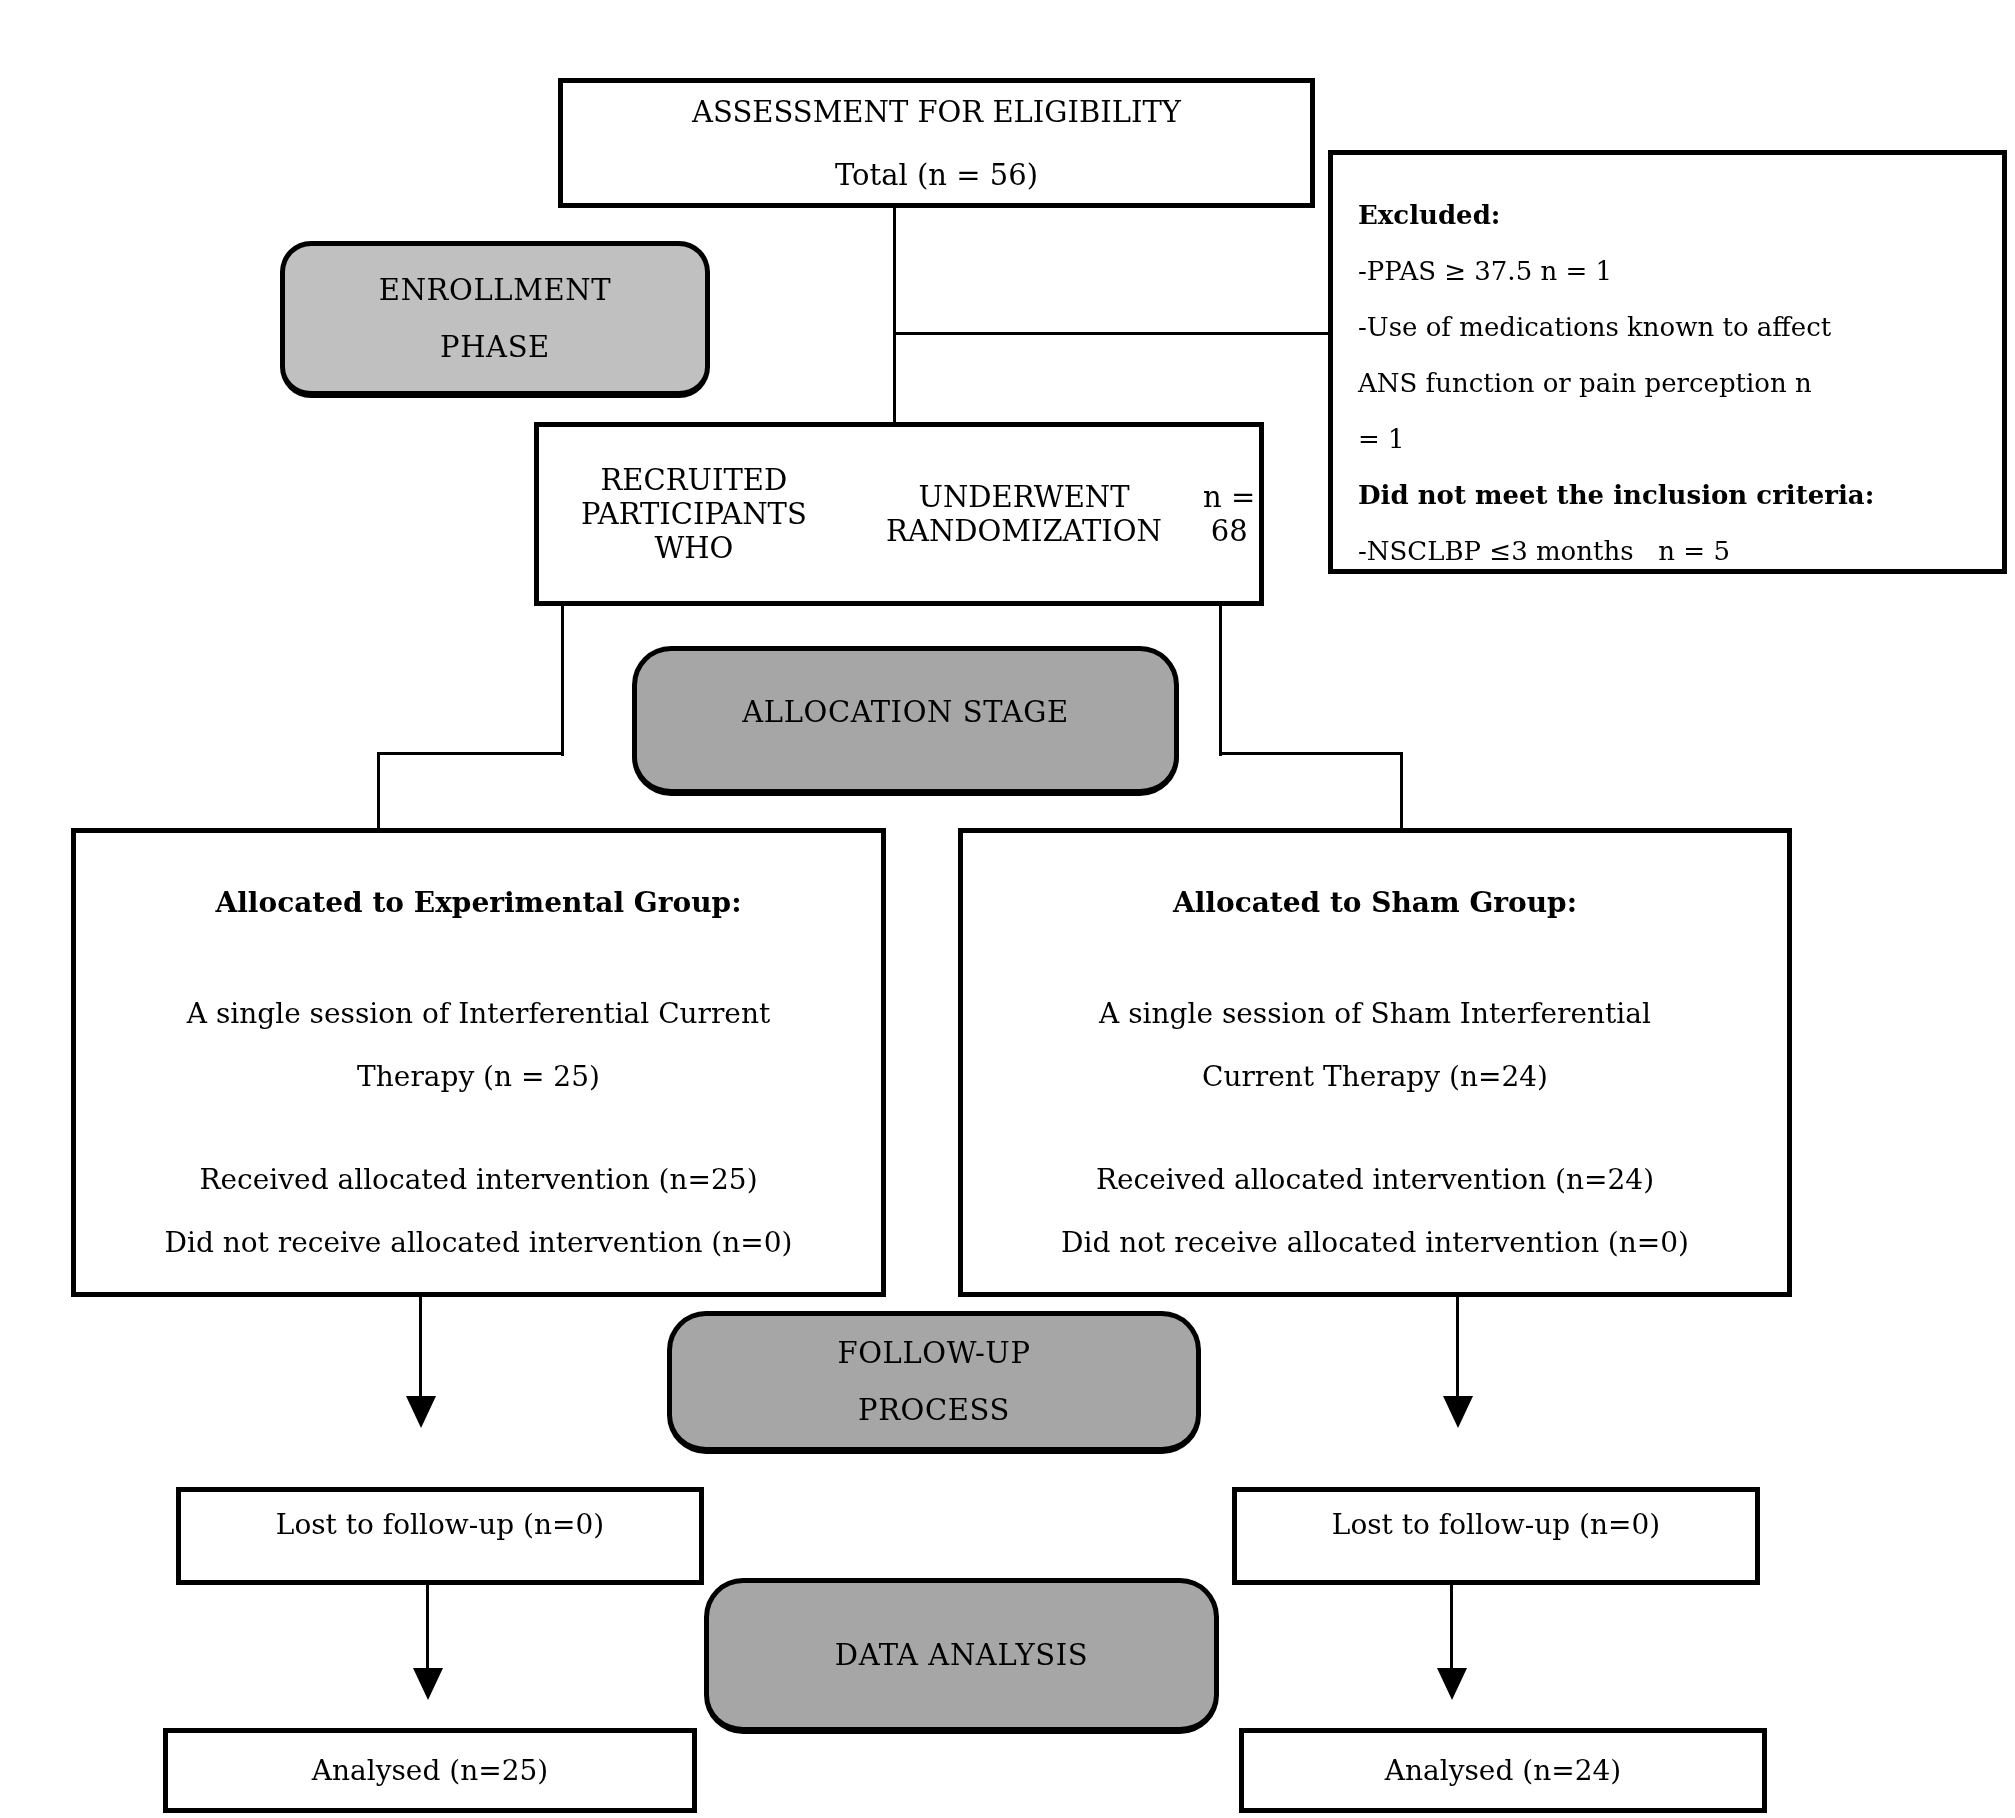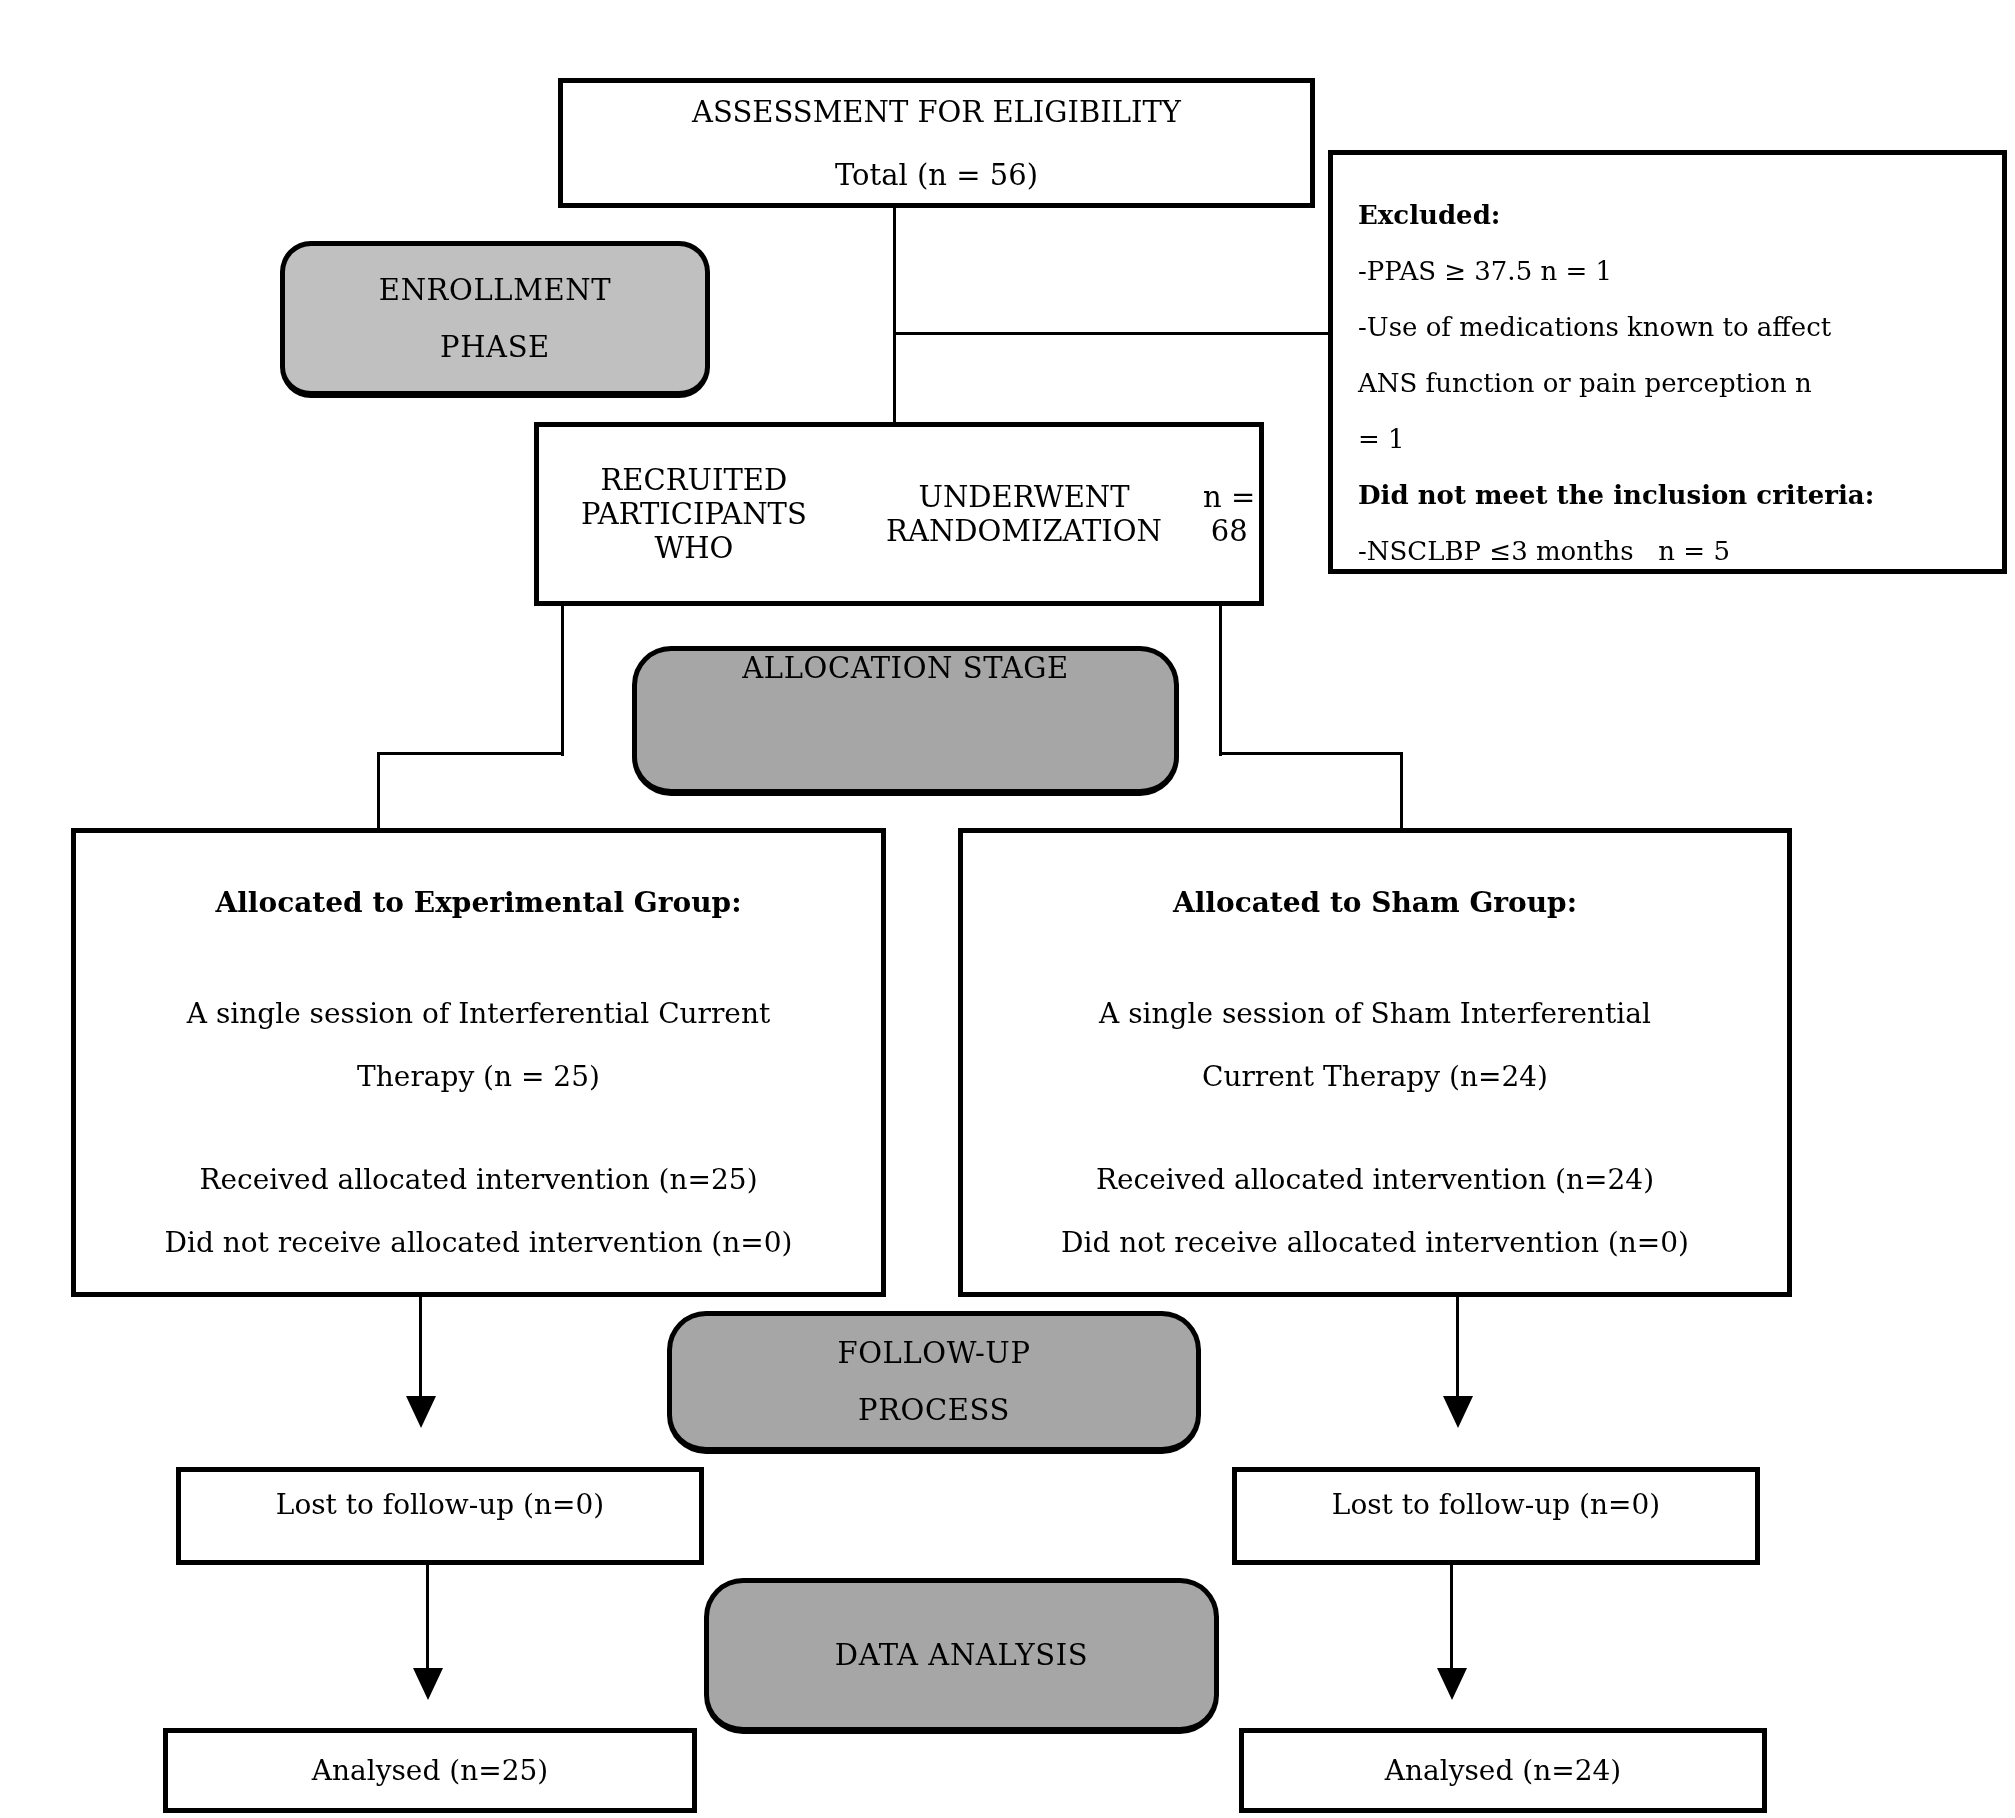--- a/index.html
+++ b/index.html
@@ -43,21 +43,21 @@
   .b{font-weight:bold;}
   
   #assessment{display:flex;flex-direction:column;align-items:center;justify-content:center;gap:29px;font-size:29px;}
   #excluded{text-align:left;padding:32px 17px 0 25px;font-size:26px;line-height:56px;}
   #excluded div{white-space:nowrap;}
   #recruited{display:flex;flex-direction:row;align-items:center;justify-content:center;gap:24.6px;font-size:29px;}
   .allocbox{font-size:28px;padding-top:53px;}
   .allocbox .title{font-weight:bold;}
   .allocbox .session{margin-top:63px;line-height:63px;}
   .allocbox .rec{margin-top:40px;line-height:63px;}
-  .smallbox{font-size:28px;display:flex;align-items:flex-start;justify-content:center;padding-top:15.6px;box-sizing:border-box;}
+  .smallbox{font-size:28px;display:flex;align-items:flex-start;justify-content:center;padding-top:15.6px;box-sizing:border-box;margin-top:20px;}
   .analysedbox{font-size:28px;display:flex;align-items:center;justify-content:center;}
   #followup{gap:23.5px;}
 </style>
 </head>
 <body>
 
 <div id="diagram">
 
   <div class="line" style="left:893px;top:206px;width:3.4px;height:218px;"></div>
   <div class="line" style="left:895px;top:332px;width:433px;height:3.4px;"></div>
@@ -101,21 +101,21 @@
     <div class="b">Did not meet the inclusion criteria:</div>
     <div>-NSCLBP ≤3 months&nbsp;&nbsp;&nbsp;n = 5</div>
   </div>
 
   <div class="box" id="recruited" style="left:534px;top:422px;width:730px;height:184px;">
     <div>RECRUITED PARTICIPANTS WHO</div>
     <div>UNDERWENT RANDOMIZATION</div>
     <div>n = 68</div>
   </div>
 
-  <div class="gbox dark" style="left:632px;top:646px;width:547px;height:150px;justify-content:flex-start;">
+  <div class="gbox dark" style="left:632px;top:646px;width:547px;height:150px;justify-content:flex-start;padding-top:44px;">
     <div>ALLOCATION STAGE</div>
   </div>
 
   <div class="box allocbox" style="left:71px;top:828px;width:815px;height:469px;">
     <div class="title">Allocated to Experimental Group:</div>
     <div class="session">
       <div>A single session of Interferential Current</div>
       <div>Therapy (n = 25)</div>
     </div>
     <div class="rec">

